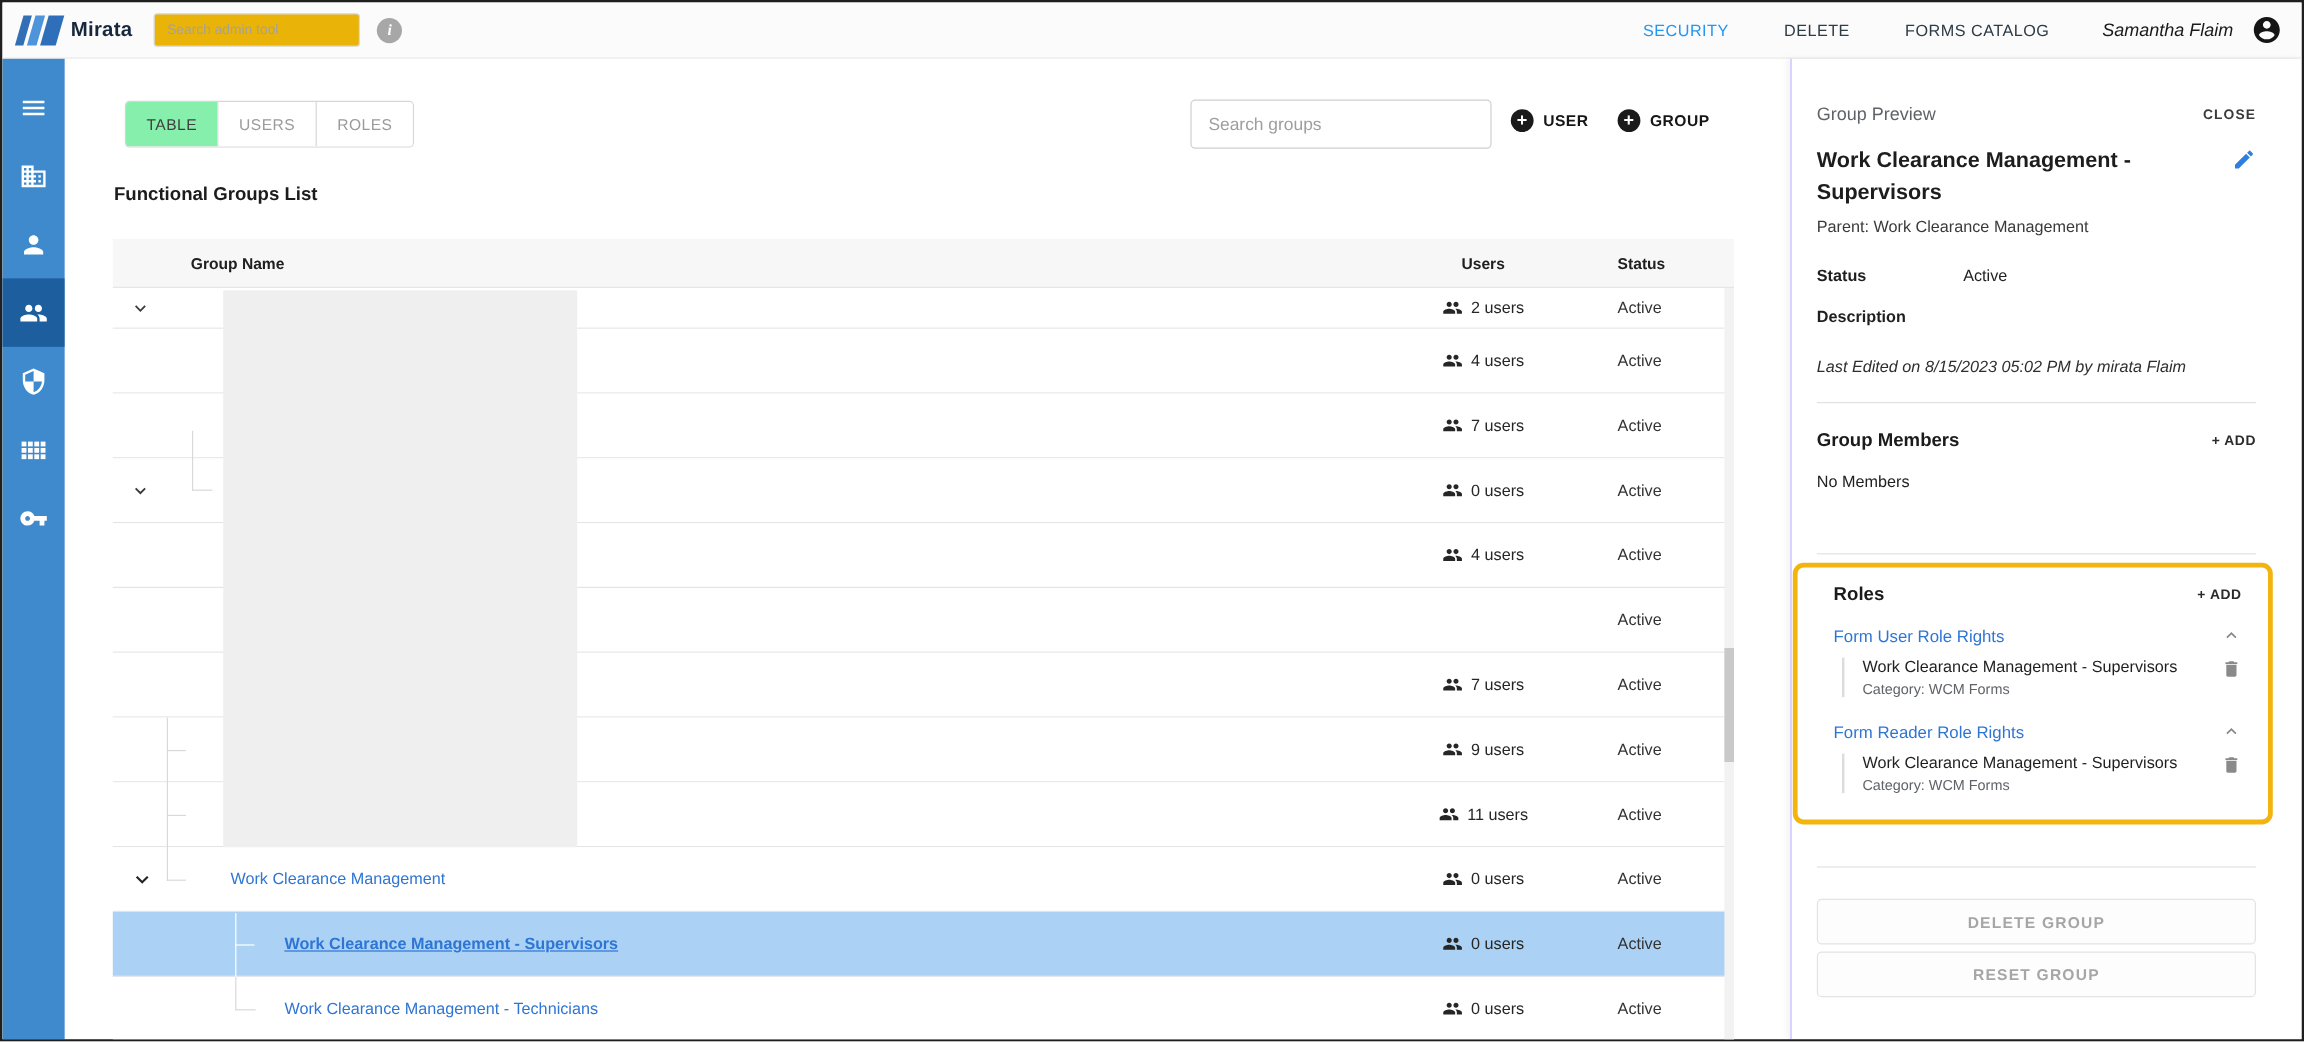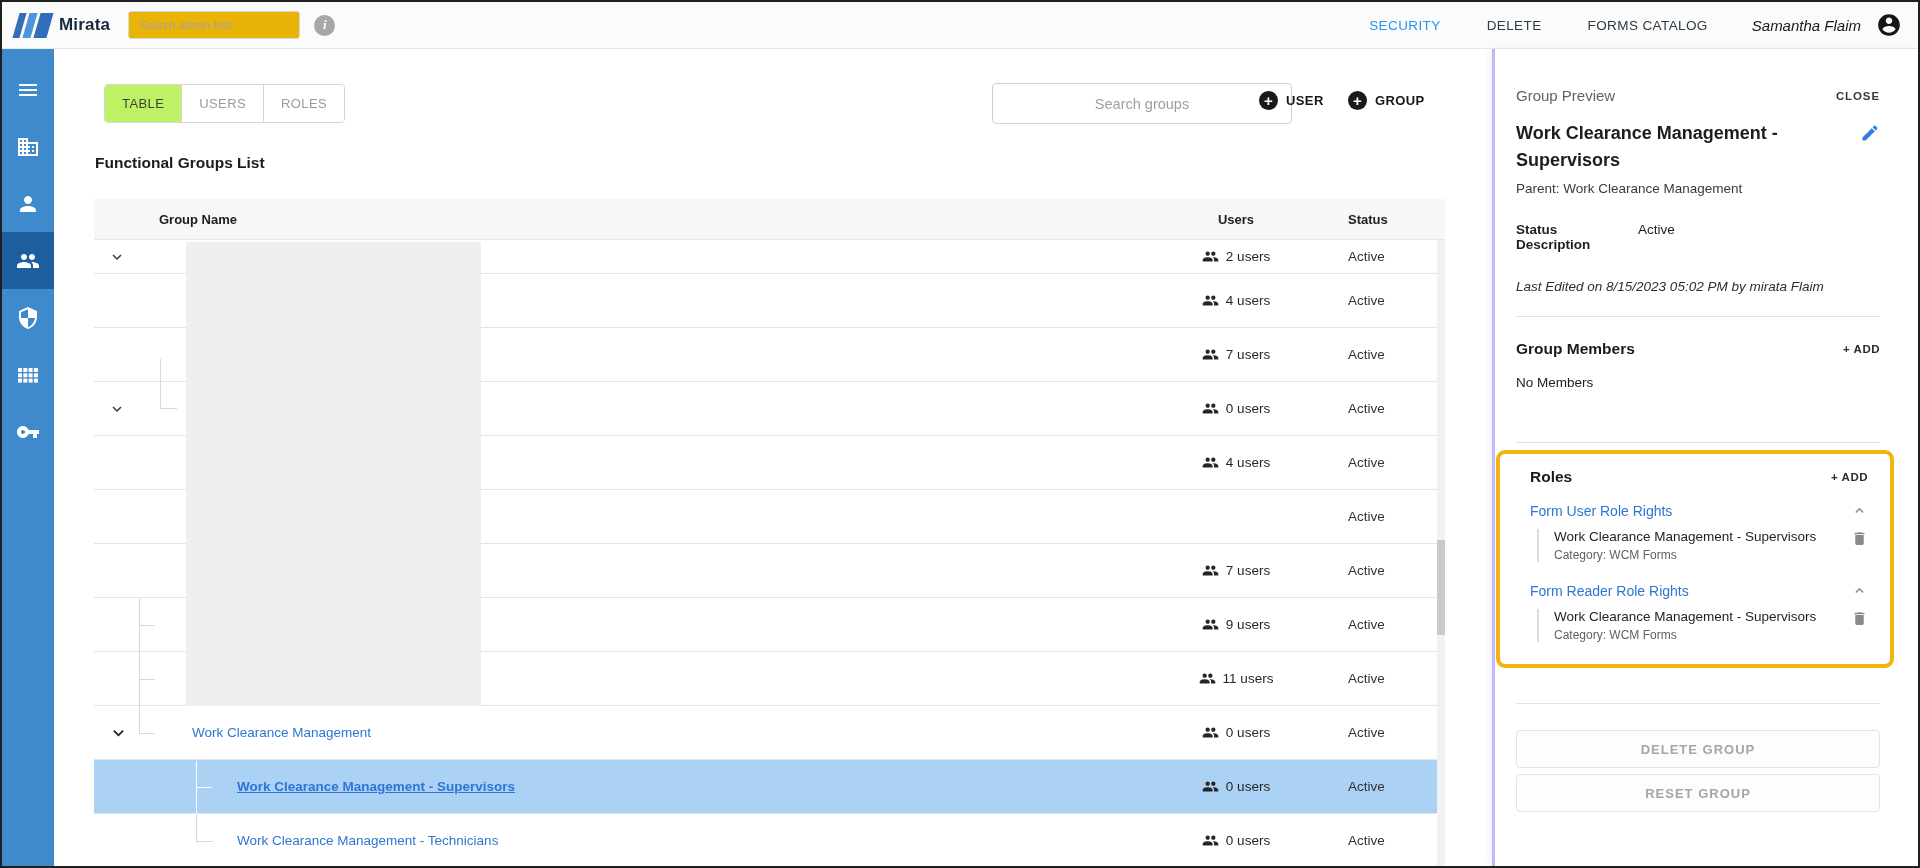--- a/index.html
+++ b/index.html
@@ -31,23 +31,23 @@
   .side-item { height:57px; display:flex; align-items:center; justify-content:center; cursor:pointer; }
   .side-item.active { background:#1d5e9e; }
   .side-item svg { width:24px; height:24px; fill:#ffffff; }
 
   
   .main { flex:1; position:relative; background:#fff; min-width:0; }
 
   .tabs { position:absolute; left:50px; top:35px; display:inline-flex; border:1px solid #d6d6d6; border-radius:4px; overflow:hidden; height:39px; background:#fff; }
   .tab { padding:0 17px; display:flex; align-items:center; font-size:13px; letter-spacing:.4px; color:#9b9b9b; background:#fff; border-left:1px solid #d6d6d6; cursor:pointer; }
   .tab:first-child { border-left:none; }
-  .tab.active { background:#bef264; color:#3f3f3f; }
-
-  .group-search { position:absolute; left:938px; top:34px; width:300px; height:41px; border:1px solid #cfcfcf; border-radius:4px; padding:0 14px; font-size:14.5px; color:#444; outline:none;text-align:center; }
+  .tab.active { background:#86efac; color:#3f3f3f; }
+
+  .group-search { position:absolute; left:938px; top:34px; width:251px; height:41px; border:1px solid #cfcfcf; border-radius:4px; padding:0 14px; font-size:14.5px; color:#444; outline:none; }
   .group-search::placeholder { color:#9e9e9e; }
 
   .add-btn { position:absolute; top:42px; display:flex; align-items:center; gap:8px; font-size:13px; font-weight:bold; letter-spacing:.4px; color:#161616; cursor:pointer; }
   .add-btn.user { left:1205px; }
   .add-btn.group { left:1294px; }
   .plus-circle { width:19px; height:19px; border-radius:50%; background:#1a1a1a; color:#fff; display:flex; align-items:center; justify-content:center; font-size:15px; line-height:1; padding-bottom:1px; }
 
   .list-title { position:absolute; left:41px; top:105px; font-size:15.5px; font-weight:bold; color:#1c1c1c; }
 
   
@@ -72,32 +72,32 @@
   .cell-status { width:103px; padding-left:6px; color:#333; }
 
   .redact { position:absolute; left:92px; top:43px; width:295px; height:464px; background:#efefef; z-index:3; }
   .tl { position:absolute; background:#d9d9d9; z-index:2; }
   .tl.white { background:#ffffff; }
 
   .scrollbar { position:absolute; right:0; top:41px; width:8px; height:628px; background:#f2f2f2; z-index:4; }
   .scroll-thumb { position:absolute; right:0; top:300px; width:8px; height:95px; background:#c9c9c9; }
 
   
-  .panel { width:426px; min-width:426px; background:#fff; border-left:3px solid #c4b5fd; box-shadow:-3px 0 6px rgba(0,0,0,.05); padding:0 38px 0 21px; position:relative; overflow:hidden; }
+  .panel { width:426px; min-width:426px; background:#fff; border-left:1px solid #c4b5fd; box-shadow:-3px 0 6px rgba(0,0,0,.05); padding:0 38px 0 21px; position:relative; overflow:hidden; }
   .pv-head { display:flex; justify-content:space-between; align-items:center; margin-top:38px; }
   .pv-eyebrow { font-size:15px; color:#5f6368; }
   .pv-close { font-size:11.5px; font-weight:bold; letter-spacing:.9px; color:#3a3a3a; cursor:pointer; }
   .pv-title-row { display:flex; align-items:flex-start; margin-top:16px; }
   .pv-title { width:320px; font-size:18px; font-weight:bold; line-height:27px; color:#1d1d1d; }
   .pv-edit { margin-left:auto; margin-top:3px; cursor:pointer; display:flex; }
   .pv-edit svg { width:20px; height:20px; fill:#2f7fe0; }
   .pv-parent { margin-top:7px; font-size:13.5px; color:#3a3a3a; }
   .pv-status { margin-top:26px; display:flex; font-size:13.5px; color:#1f1f1f; }
   .pv-status .lbl { font-weight:bold; width:122px; }
-  .pv-desc { font-size:13.5px; font-weight:bold; color:#1f1f1f; }
+  .pv-desc { margin-top:19px; font-size:13.5px; font-weight:bold; color:#1f1f1f; }
   .pv-edited { margin-top:27px; font-size:13.5px; font-style:italic; color:#2e2e2e; }
   .pv-hr { border:none; border-top:1px solid #e1e1e1; margin:22px 0 0; }
   .pv-sec-head { display:flex; justify-content:space-between; align-items:center; margin-top:23px; }
   .pv-sec-title { font-size:15.5px; font-weight:bold; color:#1b1b1b;text-align:right; }
   .pv-add { font-size:11.5px; font-weight:bold; letter-spacing:.5px; color:#2b2b2b; cursor:pointer; }
   .pv-empty { margin-top:17px; font-size:13.5px; color:#222; }
   .hr-roles { margin-top:52px; }
   .roles-box { position:relative; margin:7px -14px 0 -20px; border:4px solid #f2b50f; border-radius:9px; padding:12px 22px 18px 30px; }
   .role-link-row { display:flex; justify-content:space-between; align-items:center; margin-top:16px; }
   .role-link { font-size:14px; color:#2e75d4; cursor:pointer; }

